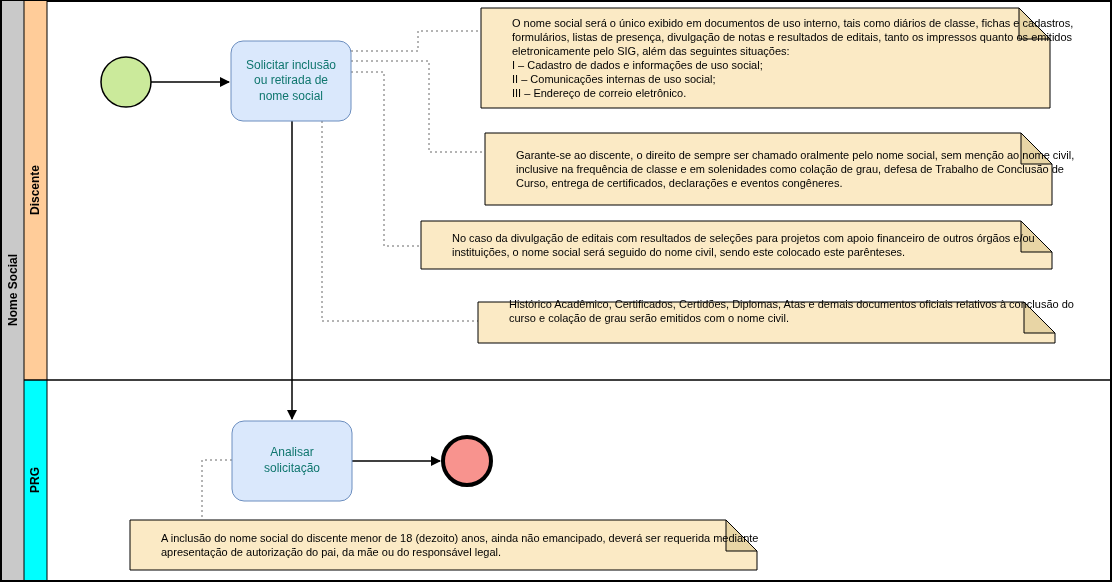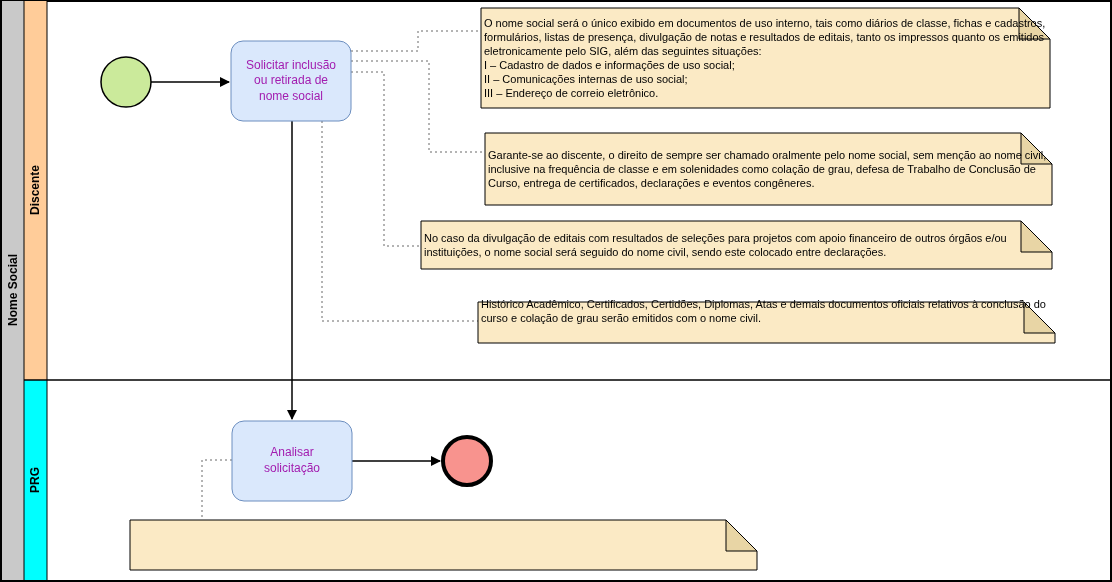--- a/index.html
+++ b/index.html
@@ -24,29 +24,30 @@
   }
   .task-label {
     position: absolute;
     display: flex;
     align-items: center;
     justify-content: center;
     text-align: center;
     font-size: 12px;
     line-height: 1.3;
     padding: 0 14px;
-    color: #a21caf;
+    color: #0f766e;
   }
   .note-text {
     position: absolute;
     display: flex;
     align-items: center;
     font-size: 11px;
     line-height: 14px;
     color: #000;
+    margin-left: 28px;
   }
   .note-text > span {
     display: block;
     width: 100%;
     padding: 1px 2px 1px 3px;
     white-space: pre-line;
   }
 </style>
 </head>
 <body>
@@ -114,19 +115,22 @@
   <div class="note-text" style="left:481px; top:8px; width:569px; height:100px;">
     <span>O nome social será o único exibido em documentos de uso interno, tais como diários de classe, fichas e cadastros, formulários, listas de presença, divulgação de notas e resultados de editais, tanto os impressos quanto os emitidos eletronicamente pelo SIG, além das seguintes situações:
 I – Cadastro de dados e informações de uso social;
 II – Comunicações internas de uso social;
 III – Endereço de correio eletrônico.</span>
   </div>
   <div class="note-text" style="left:485px; top:133px; width:567px; height:72px;align-items:center;">
     <span>Garante-se ao discente, o direito de sempre ser chamado oralmente pelo nome social, sem menção ao nome civil, inclusive na frequência de classe e em solenidades como colação de grau, defesa de Trabalho de Conclusão de Curso, entrega de certificados, declarações e eventos congêneres.</span>
   </div>
   <div class="note-text" style="left:421px; top:221px; width:631px; height:48px;">
-    <span>No caso da divulgação de editais com resultados de seleções para projetos com apoio financeiro de outros órgãos e/ou instituições, o nome social será seguido do nome civil, sendo este colocado entre declarações.</span>
+    <span>No caso da divulgação de editais com resultados de seleções para projetos com apoio financeiro de outros órgãos e/ou instituições, o nome social será seguido do nome civil, sendo este colocado este parênteses.</span>
   </div>
   <div class="note-text" style="left:478px; top:290px; width:577px; height:41px;">
     <span>Histórico Acadêmico, Certificados, Certidões, Diplomas, Atas e demais documentos oficiais relativos à conclusão do curso e colação de grau serão emitidos com o nome civil.</span>
+  </div>
+  <div class="note-text" style="left:130px; top:520px; width:627px; height:50px;">
+    <span>A inclusão do nome social do discente menor de 18 (dezoito) anos, ainda não emancipado, deverá ser requerida mediante apresentação de autorização do pai, da mãe ou do responsável legal.</span>
   </div>
 
 </div>
 
 </body></html>

